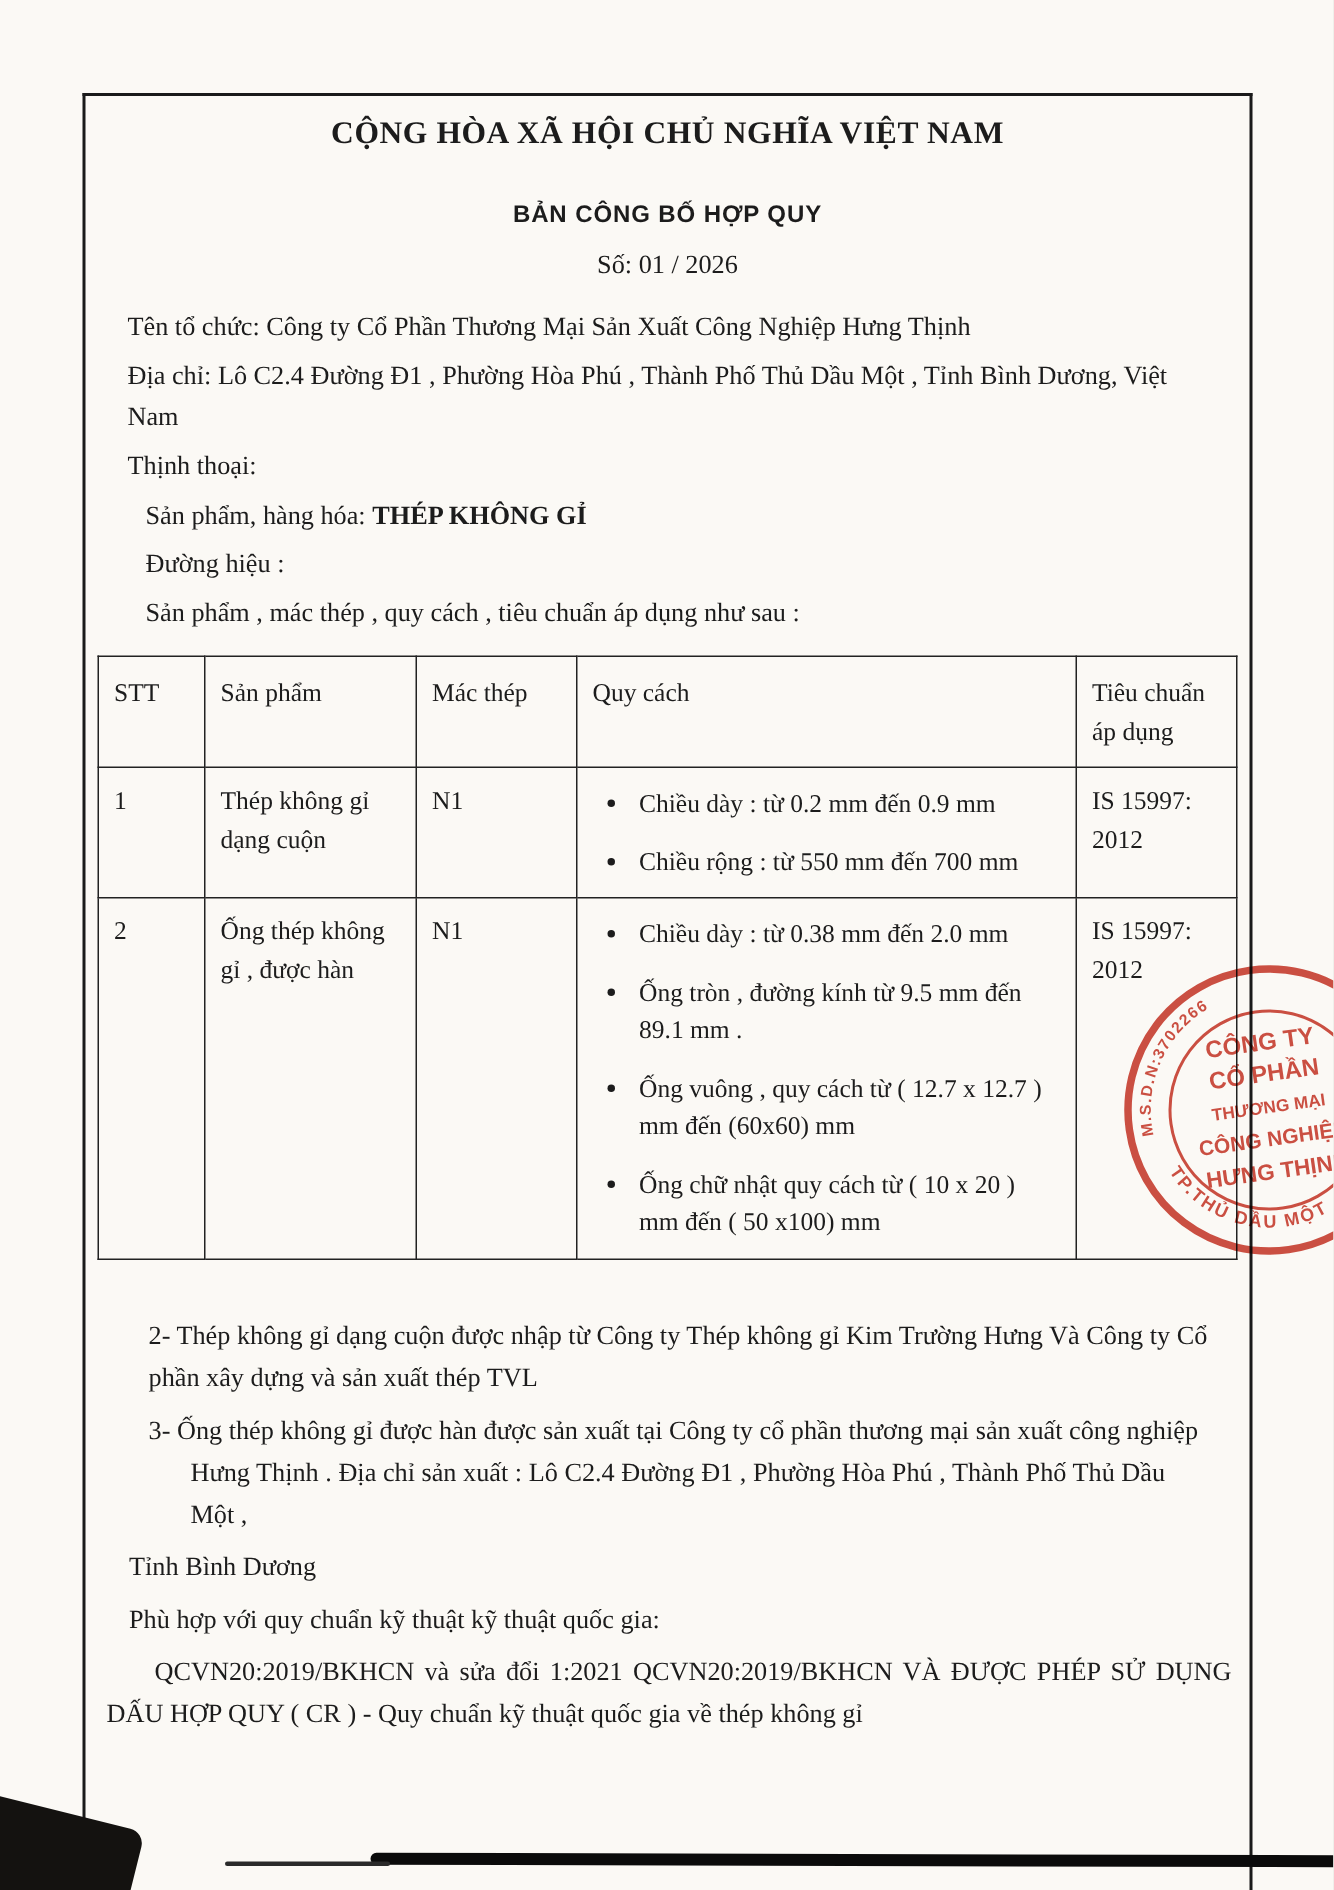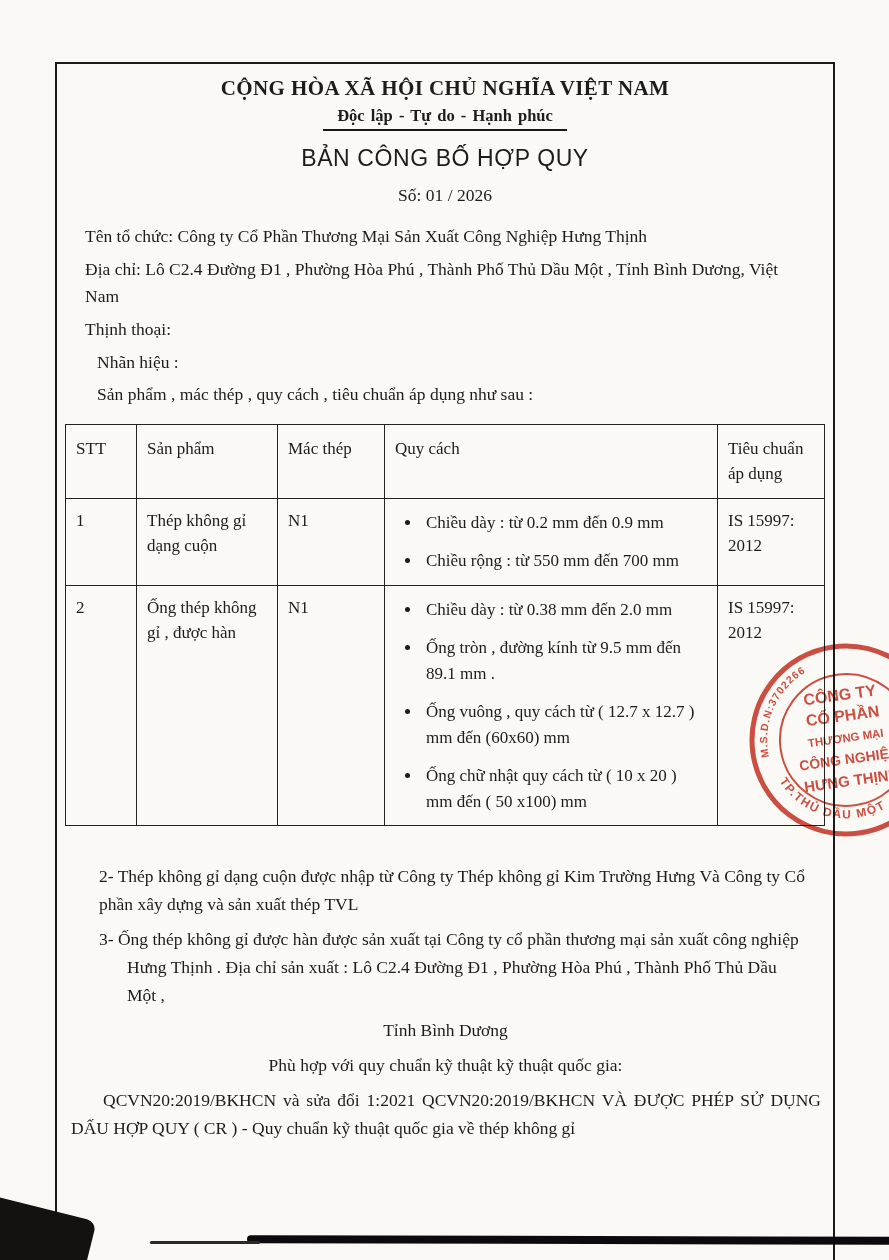--- a/index.html
+++ b/index.html
@@ -27,23 +27,23 @@
   }
   .motto2-wrap { margin-top:5px; }
   .motto2 {
     display:inline-block;
     font-size:16.5px; font-weight:bold;
     padding:0 14px 3px 14px;
     border-bottom:2.5px solid #1a1a1a;
     word-spacing:2px;
   }
   .doc-title {
-    margin:14px 0 0 0;
+    margin:34px 0 0 0;
     font-family:"Liberation Sans", sans-serif;
-    font-size:23px; font-weight:normal; letter-spacing:0.6px;
+    font-size:16px; font-weight:bold; letter-spacing:0.6px;
   }
   .doc-number { margin:13px 0 0 0; font-size:17.5px; }
   .para {
     margin:5px 20px 0 20px;
     font-size:17.5px; line-height:1.58;
   }
   .para.first { margin-top:17px; }
   .para.indented { margin-left:32px; }
   .bold { font-weight:bold; }
   table.product-table {
@@ -69,21 +69,21 @@
   th.col-quycach, td.cell-quycach { width:312px; }
   ul.specs { margin:2px 0 0 0; padding-left:27px; }
   ul.specs li { margin-bottom:13px; padding-left:4px; }
   ul.specs li:last-child { margin-bottom:2px; }
   .notes { margin-top:36px; }
   .note {
     margin:7px 20px 0 34px;
     font-size:17.5px; line-height:1.6;
   }
   .note.hanging { padding-left:28px; text-indent:-28px; }
-  .note.flush { margin-left:21px;text-align:center; }
+  .note.flush { margin-left:21px; }
   .note.justified {
     margin-left:6px; margin-right:4px;
     text-indent:32px;
     text-align:justify;
   }
   .stamp {
     position:absolute;
     left:746px; top:640px;
     width:200px; height:200px;
     color:#c8392a;
@@ -119,31 +119,29 @@
     transform:rotate(14deg);
   }
 </style>
 </head>
 <body>
 
 <div class="page">
   <div class="frame">
 
     <p class="motto1 center">CỘNG HÒA XÃ HỘI CHỦ NGHĨA VIỆT NAM</p>
-    <div class="motto2-wrap center">
-      <span class="motto2">Độc lập - Tự do - Hạnh phúc</span>
-    </div>
 
     <p class="doc-title center">BẢN CÔNG BỐ HỢP QUY</p>
     <p class="doc-number center">Số: 01 / 2026</p>
 
     <p class="para first">Tên tổ chức: Công ty Cổ Phần Thương Mại Sản Xuất Công Nghiệp Hưng Thịnh</p>
     <p class="para">Địa chỉ: Lô C2.4 Đường Đ1 , Phường Hòa Phú , Thành Phố Thủ Dầu Một , Tỉnh Bình Dương, Việt Nam</p>
     <p class="para">Thịnh thoại:</p>
-    <p class="para indented">Nhãn hiệu :</p>
+    <p class="para indented"><span>Sản phẩm, hàng hóa: </span><span class="bold">THÉP KHÔNG GỈ</span></p>
+    <p class="para indented">Đường hiệu :</p>
     <p class="para indented">Sản phẩm , mác thép , quy cách , tiêu chuẩn áp dụng như sau :</p>
 
     <table class="product-table">
       <thead>
         <tr>
           <th class="col-stt">STT</th>
           <th class="col-sanpham">Sản phẩm</th>
           <th class="col-macthep">Mác thép</th>
           <th class="col-quycach">Quy cách</th>
           <th class="col-tieuchuan">Tiêu chuẩn áp dụng</th>

